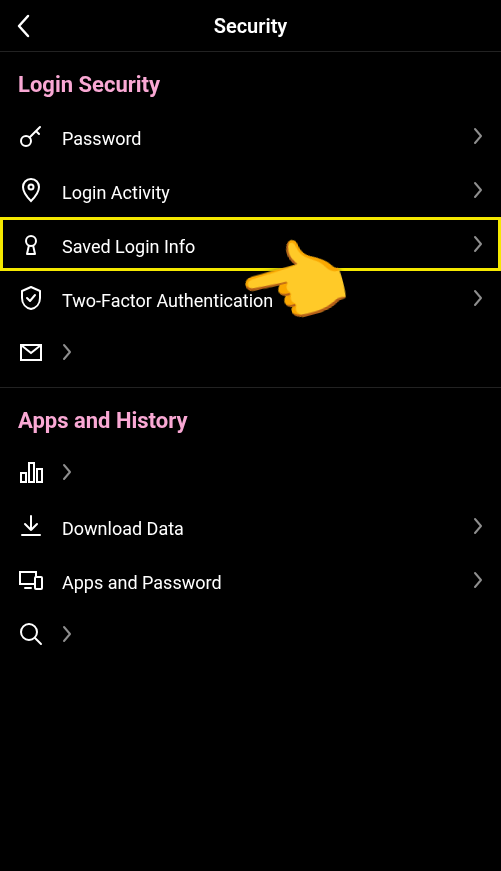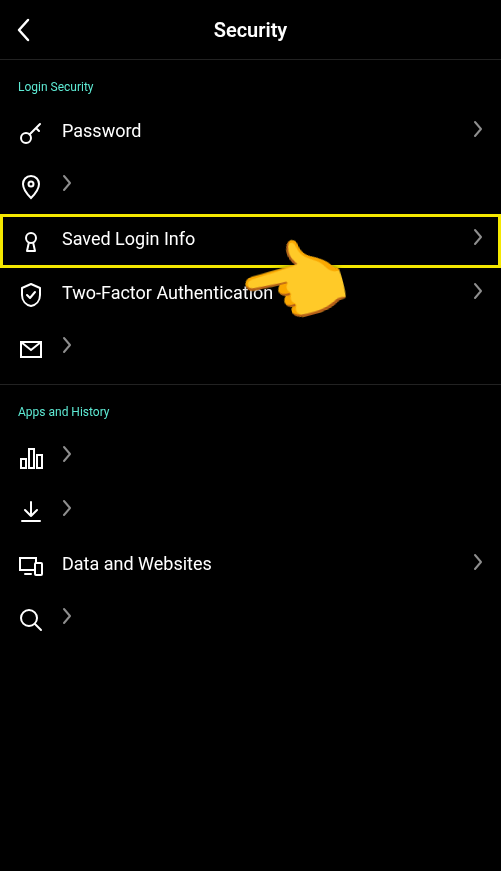--- a/index.html
+++ b/index.html
@@ -10,21 +10,21 @@
     body {
       width: 501px;
       height: 871px;
       background: #000000;
       color: #ffffff;
       font-family: -apple-system, BlinkMacSystemFont, "Segoe UI", Roboto, Helvetica, Arial, sans-serif;
       overflow: hidden;
       position: relative;
     }
     .header {
-      height: 60px;
+      height: 52px;
       display: flex;
       align-items: center;
       justify-content: center;
       position: relative;
       border-bottom: 1px solid #222;
     }
     .back-btn {
       position: absolute;
       left: 16px;
       top: 50%;
@@ -32,27 +32,27 @@
       cursor: pointer;
       display: flex;
       align-items: center;
     }
     .header-title {
       font-size: 20px;
       font-weight: 600;
     }
     .section-header {
       padding: 20px 18px 12px 18px;
-      font-size: 12px;
-      font-weight: 400;
-      color: #5eead4;
+      font-size: 22px;
+      font-weight: 700;
+      color: #f9a8d4;
     }
     .list-item {
       display: flex;
-      align-items: flex-start;
+      align-items: flex-end;
       padding: 14px 18px;
       cursor: pointer;
       position: relative;
     }
     .item-icon {
       width: 26px;
       height: 26px;
       margin-right: 18px;
       display: flex;
       align-items: center;
@@ -117,20 +117,21 @@
   </span>
 </div>
 
 <div class="list-item">
   <span class="item-icon">
     <svg width="26" height="26" viewBox="0 0 26 26" fill="none">
       <path d="M13 2 C8 2 5 6 5 10 C5 16 13 24 13 24 C13 24 21 16 21 10 C21 6 18 2 13 2 Z" stroke="#ffffff" stroke-width="2"></path>
       <circle cx="13" cy="10" r="2.5" stroke="#ffffff" stroke-width="2"></circle>
     </svg>
   </span>
+  <span class="item-label">Login Activity</span>
   <span class="chevron">
     <svg width="10" height="18" viewBox="0 0 10 18" fill="none">
         <path d="M2 2 L8 9 L2 16" stroke="#8e8e8e" stroke-width="2" stroke-linecap="round" stroke-linejoin="round"></path>
       </svg>
   </span>
 </div>
 
 <div class="list-item highlight-box">
   <span class="item-icon">
     <svg width="26" height="26" viewBox="0 0 26 26" fill="none">
@@ -193,36 +194,37 @@
       </svg>
   </span>
 </div>
 
 <div class="list-item">
   <span class="item-icon">
     <svg width="26" height="26" viewBox="0 0 26 26" fill="none">
       <path d="M13 3 L13 17 M7 11 L13 17 L19 11 M4 22 L22 22" stroke="#ffffff" stroke-width="2" stroke-linecap="round" stroke-linejoin="round"></path>
     </svg>
   </span>
+  <span class="item-label">Download Data</span>
   <span class="chevron">
     <svg width="10" height="18" viewBox="0 0 10 18" fill="none">
         <path d="M2 2 L8 9 L2 16" stroke="#8e8e8e" stroke-width="2" stroke-linecap="round" stroke-linejoin="round"></path>
       </svg>
   </span>
 </div>
 
 <div class="list-item">
   <span class="item-icon">
     <svg width="26" height="26" viewBox="0 0 26 26" fill="none">
       <rect x="2" y="5" width="16" height="12" stroke="#ffffff" stroke-width="2"></rect>
       <rect x="17" y="10" width="7" height="12" rx="1" stroke="#ffffff" stroke-width="2" fill="#000"></rect>
       <path d="M7 21 L13 21" stroke="#ffffff" stroke-width="2" stroke-linecap="round"></path>
     </svg>
   </span>
-  <span class="item-label">Data and Websites</span>
+  <span class="item-label">Apps and Password</span>
   <span class="chevron">
     <svg width="10" height="18" viewBox="0 0 10 18" fill="none">
         <path d="M2 2 L8 9 L2 16" stroke="#8e8e8e" stroke-width="2" stroke-linecap="round" stroke-linejoin="round"></path>
       </svg>
   </span>
 </div>
 
 <div class="list-item">
   <span class="item-icon">
     <svg width="26" height="26" viewBox="0 0 26 26" fill="none">

